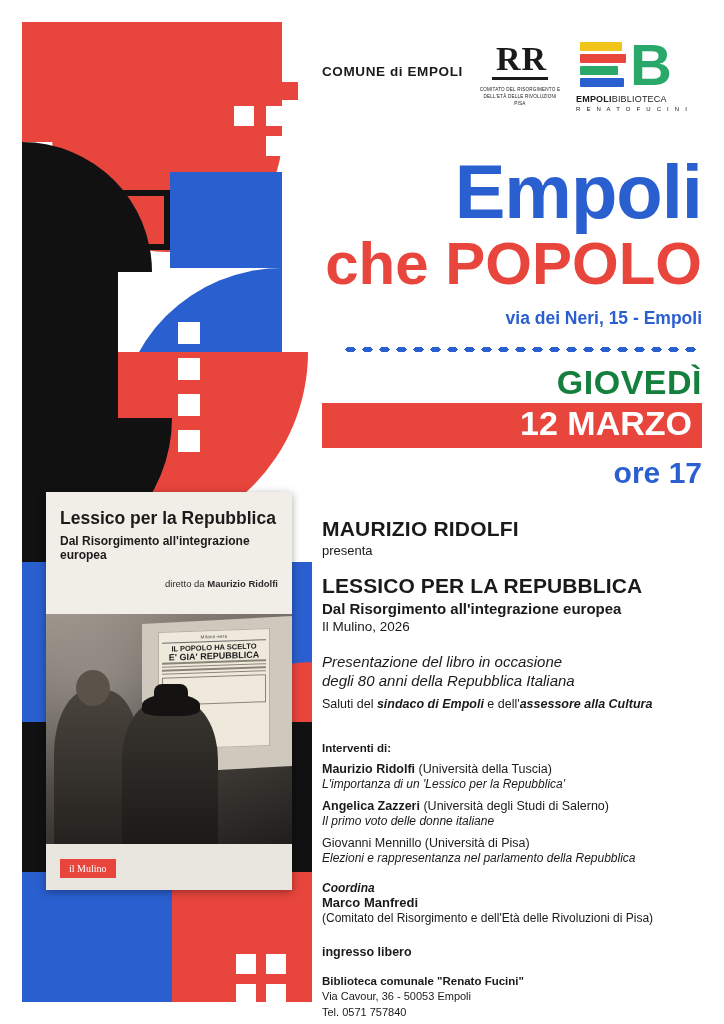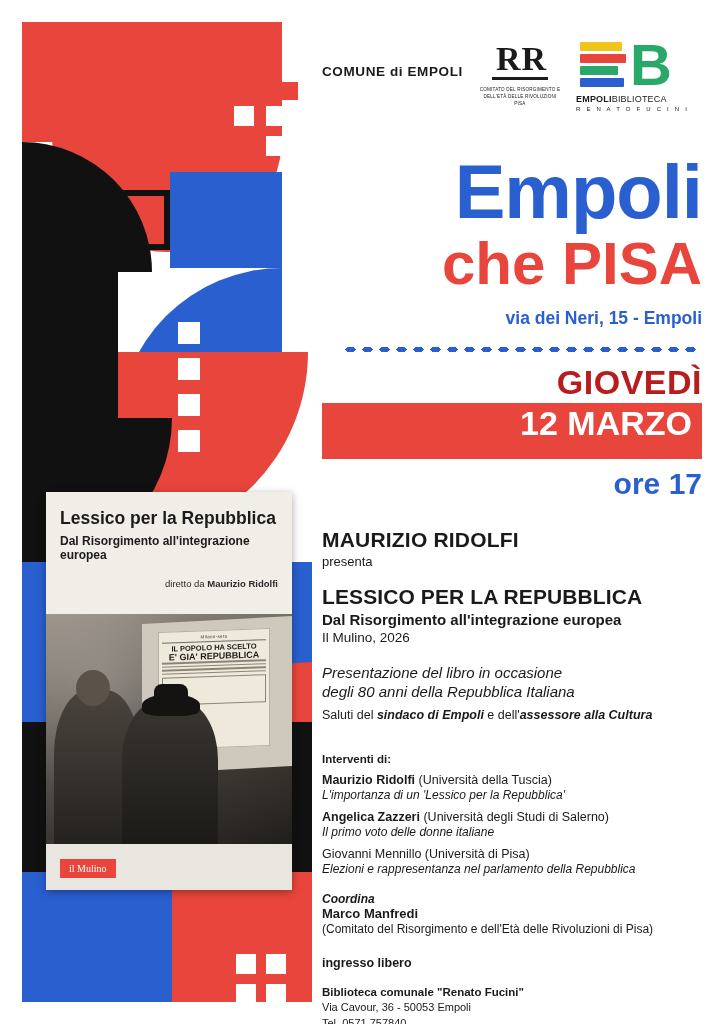--- a/index.html
+++ b/index.html
@@ -297,33 +297,33 @@
   .dotline {
     margin: 14px 0 10px auto;
     width: 360px;
     height: 9px;
     background-image: radial-gradient(#2a5fd0 42%, rgba(0,0,0,0) 44%);
     background-size: 17px 9px;
     background-repeat: repeat-x;
   }
   .day {
     text-align: right;
-    color: #b91c1c;
+    color: #15803d;
     font-weight: bold;
     font-size: 34px;
     letter-spacing: .5px;
     line-height: 1.1;
   }
   .date-bar {
     background: #e8453c;
     color: #ffffff;
     font-weight: bold;
     font-size: 34px;
     text-align: right;
-    padding: 1px 10px 16px 0;
+    padding: 1px 10px 5px 0;
     margin-top: 2px;
     line-height: 1.15;
   }
   .hour {
     text-align: right;
     color: #2a5fd0;
     font-weight: bold;
     font-size: 30px;
     margin-top: 8px;
     line-height: 1.15;
@@ -466,21 +466,21 @@
           <div class="eb-b">B</div>
         </div>
         <div class="eb-name">
           <span>EMPOLI</span><span class="light">BIBLIOTECA</span>
         </div>
         <div class="eb-sub">R E N A T O   F U C I N I</div>
       </div>
     </div>
 
     <div class="title-1">Empoli</div>
-    <div class="title-2">che PISA</div>
+    <div class="title-2">che POPOLO</div>
 
     <div class="venue">
       <div>via dei Neri, 15 - Empoli</div>
     </div>
 
     <div class="dotline"></div>
 
     <div class="day">GIOVEDÌ</div>
     <div class="date-bar">12 MARZO</div>
     <div class="hour">ore 17</div>

